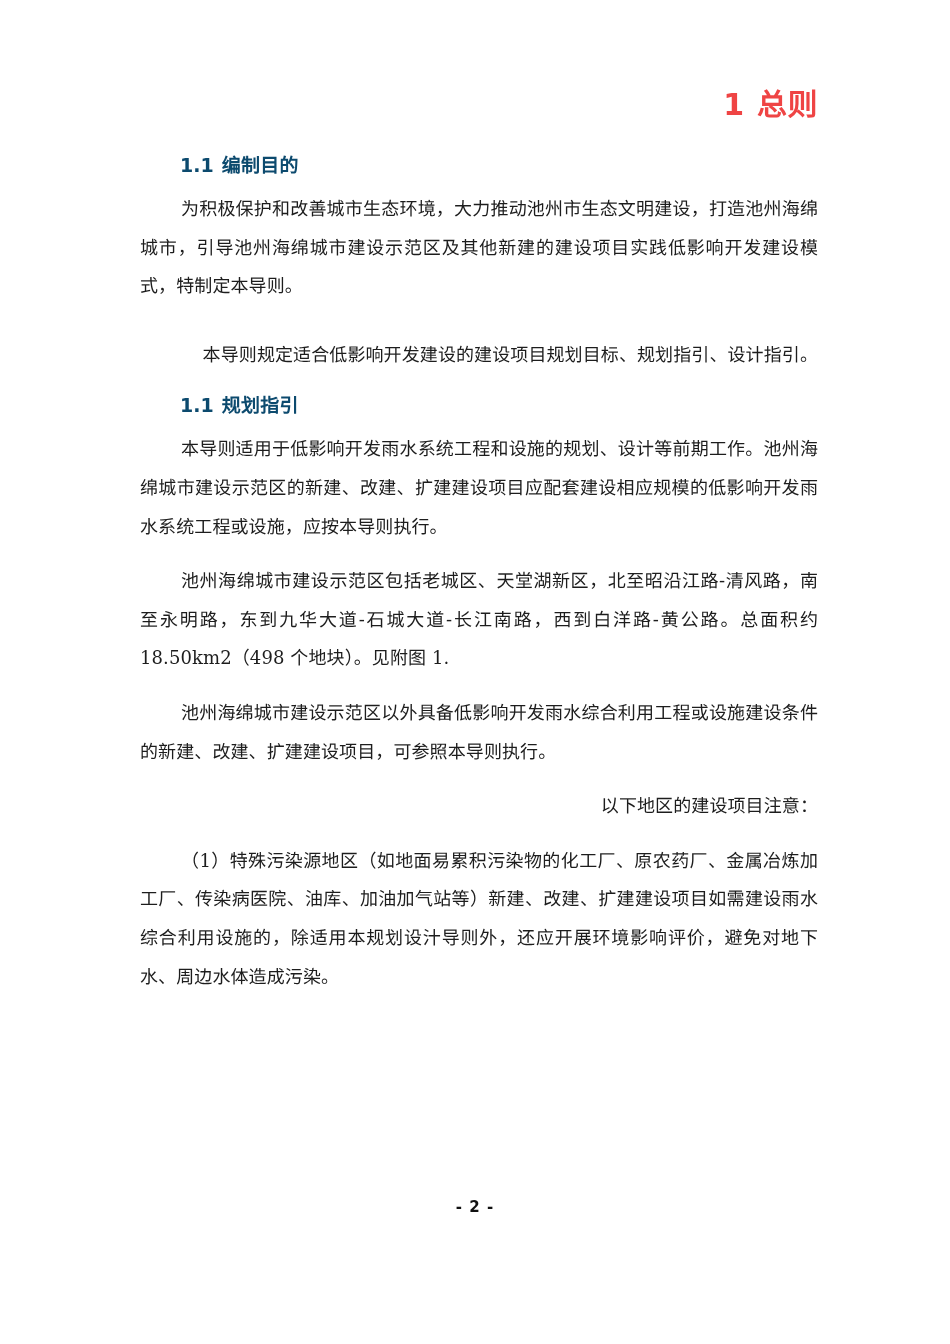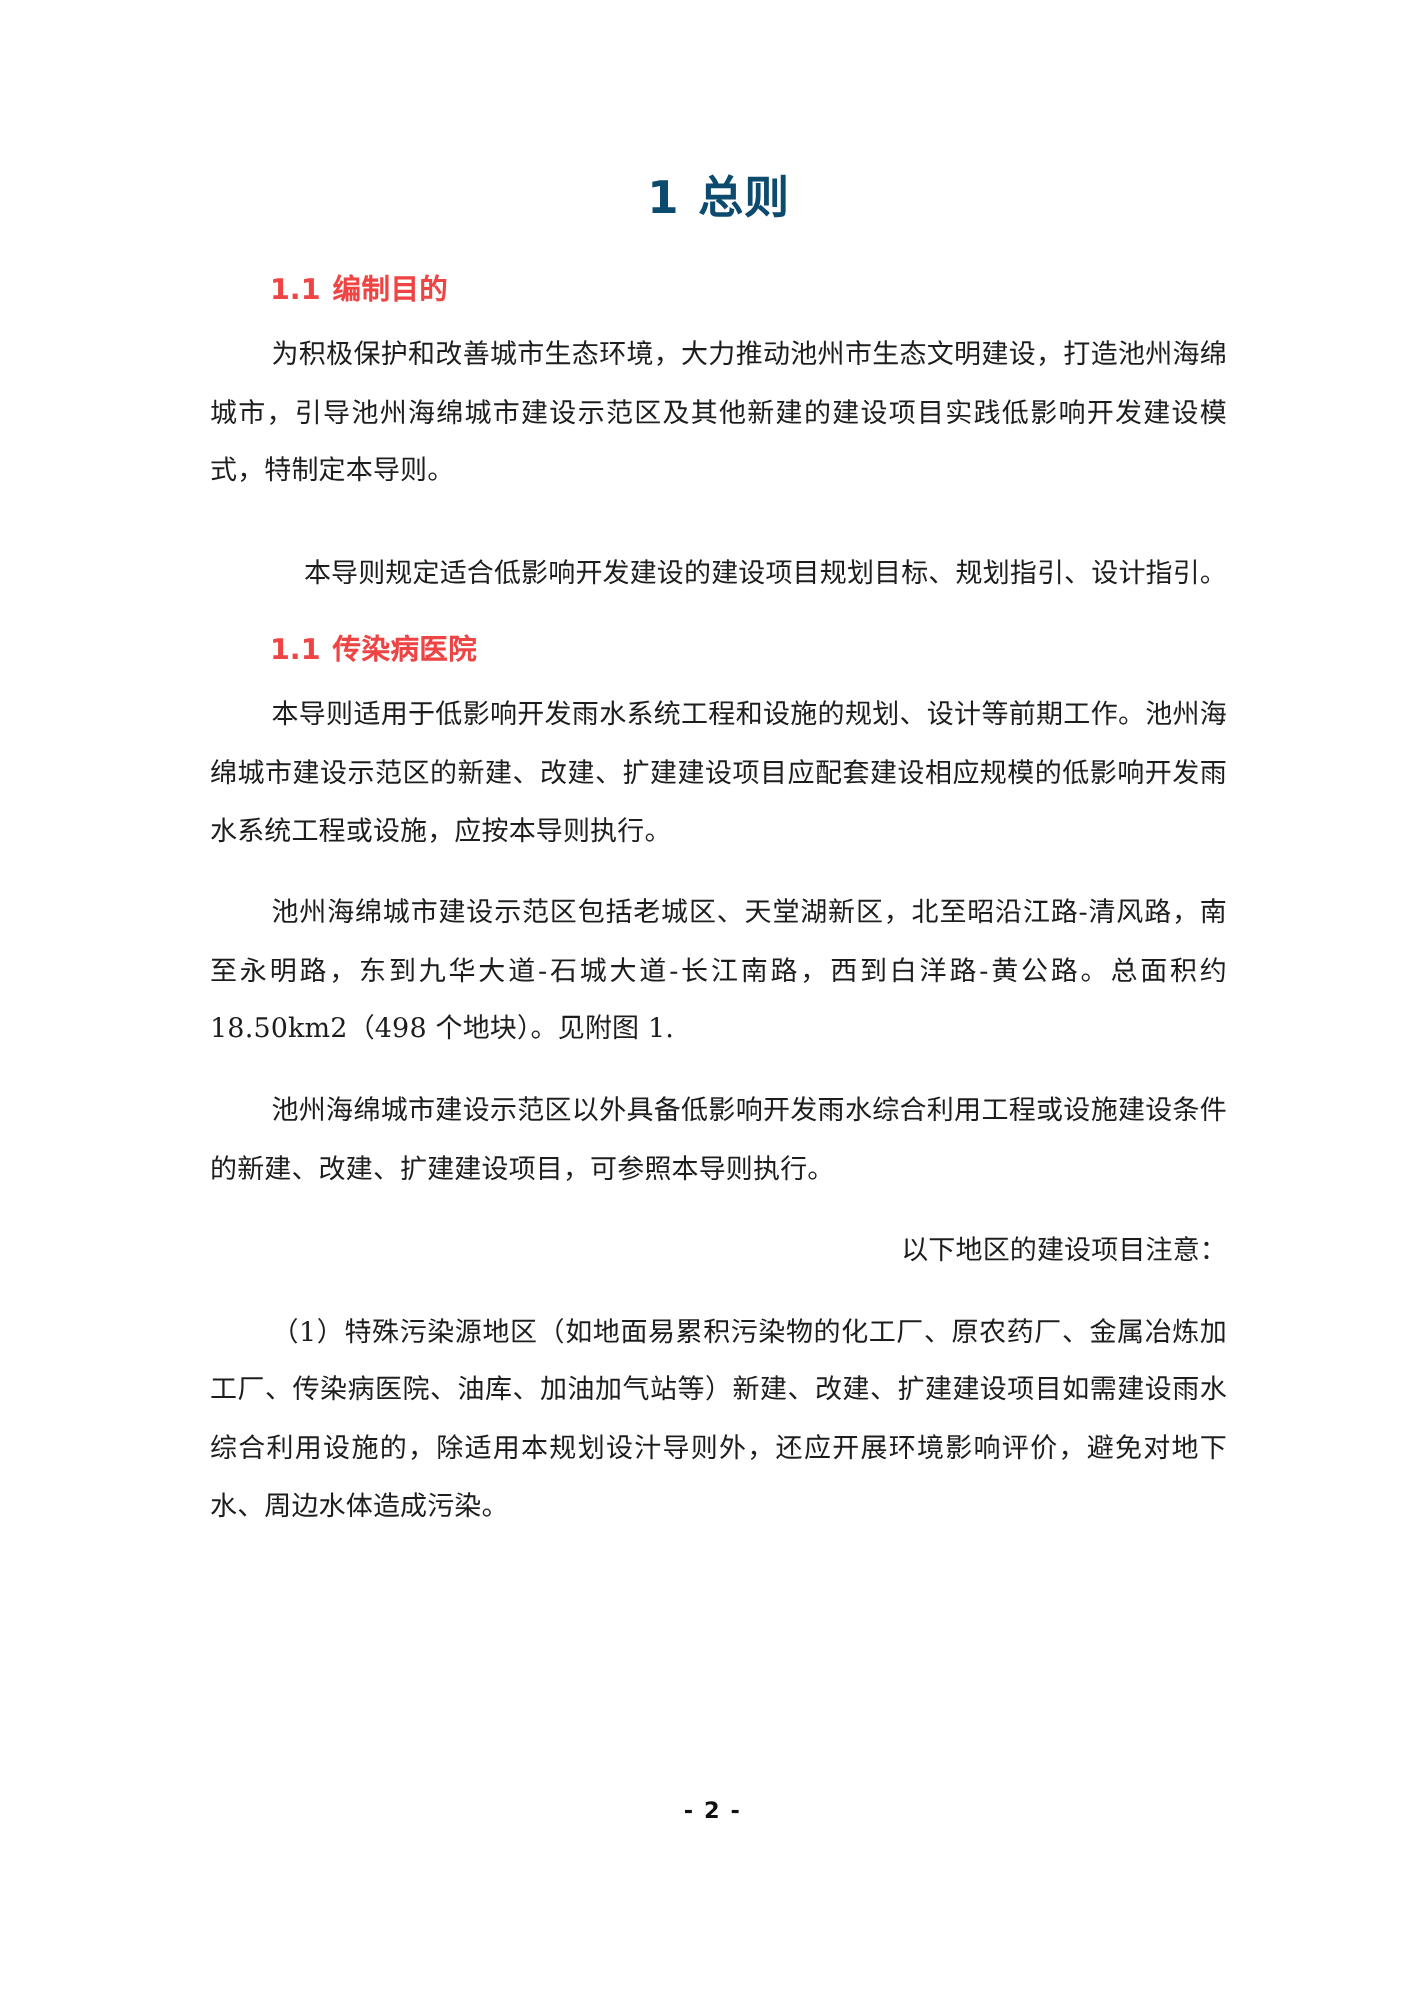--- a/index.html
+++ b/index.html
@@ -29,41 +29,41 @@
 
   
   .content {
     position: absolute;
     left: 140px;
     top: 0;
     width: 678px;
   }
 
   .doc-title {
-    text-align: center;
+    text-align: right;
     font-family: "DejaVu Sans", "Liberation Sans", sans-serif;
     font-weight: bold;
     font-size: 30px;
     line-height: 34px;
-    color: #0c4a6e;
+    color: #ef4444;
     margin: 0;
-    padding-top: 116px;
+    padding-top: 88px;
     letter-spacing: 0.5px;
   }
   .doc-title .num {
     letter-spacing: 0;
     padding-right: 13px;
   }
 
   .sec-heading {
     font-family: "DejaVu Sans", "Liberation Sans", sans-serif;
     font-weight: bold;
     font-size: 19px;
     line-height: 26px;
-    color: #ef4444;
+    color: #0c4a6e;
     margin: 0;
     padding-left: 40px;
     letter-spacing: 0.3px;
   }
   .sec-heading .sec-num {
     padding-right: 8px;
     letter-spacing: 0;
   }
 
   p.body-text {
@@ -115,21 +115,21 @@
     <div class="gap-hb"></div>
     <p class="body-text">为积极保护和改善城市生态环境，大力推动池州市生态文明建设，打造池州海绵城市，引导池州海绵城市建设示范区及其他新建的建设项目实践低影响开发建设模式，特制定本导则。</p>
 
     <div class="gap-bh"></div>
 
     <div class="gap-hb"></div>
     <p class="body-text no-justify">本导则规定适合低影响开发建设的建设项目规划目标、规划指引、设计指引。</p>
 
     <div class="gap-bh"></div>
 
-    <h2 class="sec-heading"><span class="sec-num">1.1</span><span>传染病医院</span></h2>
+    <h2 class="sec-heading"><span class="sec-num">1.1</span><span>规划指引</span></h2>
     <div class="gap-hb"></div>
 
     <p class="body-text">本导则适用于低影响开发雨水系统工程和设施的规划、设计等前期工作。池州海绵城市建设示范区的新建、改建、扩建建设项目应配套建设相应规模的低影响开发雨水系统工程或设施，应按本导则执行。</p>
     <div class="gap-pp"></div>
 
     <p class="body-text">池州海绵城市建设示范区包括老城区、天堂湖新区，北至昭沿江路-清风路，南至永明路，东到九华大道-石城大道-长江南路，西到白洋路-黄公路。总面积约 18.50km2（498 个地块）。见附图 1.</p>
     <div class="gap-pp"></div>
 
     <p class="body-text">池州海绵城市建设示范区以外具备低影响开发雨水综合利用工程或设施建设条件的新建、改建、扩建建设项目，可参照本导则执行。</p>
     <div class="gap-pp"></div>

